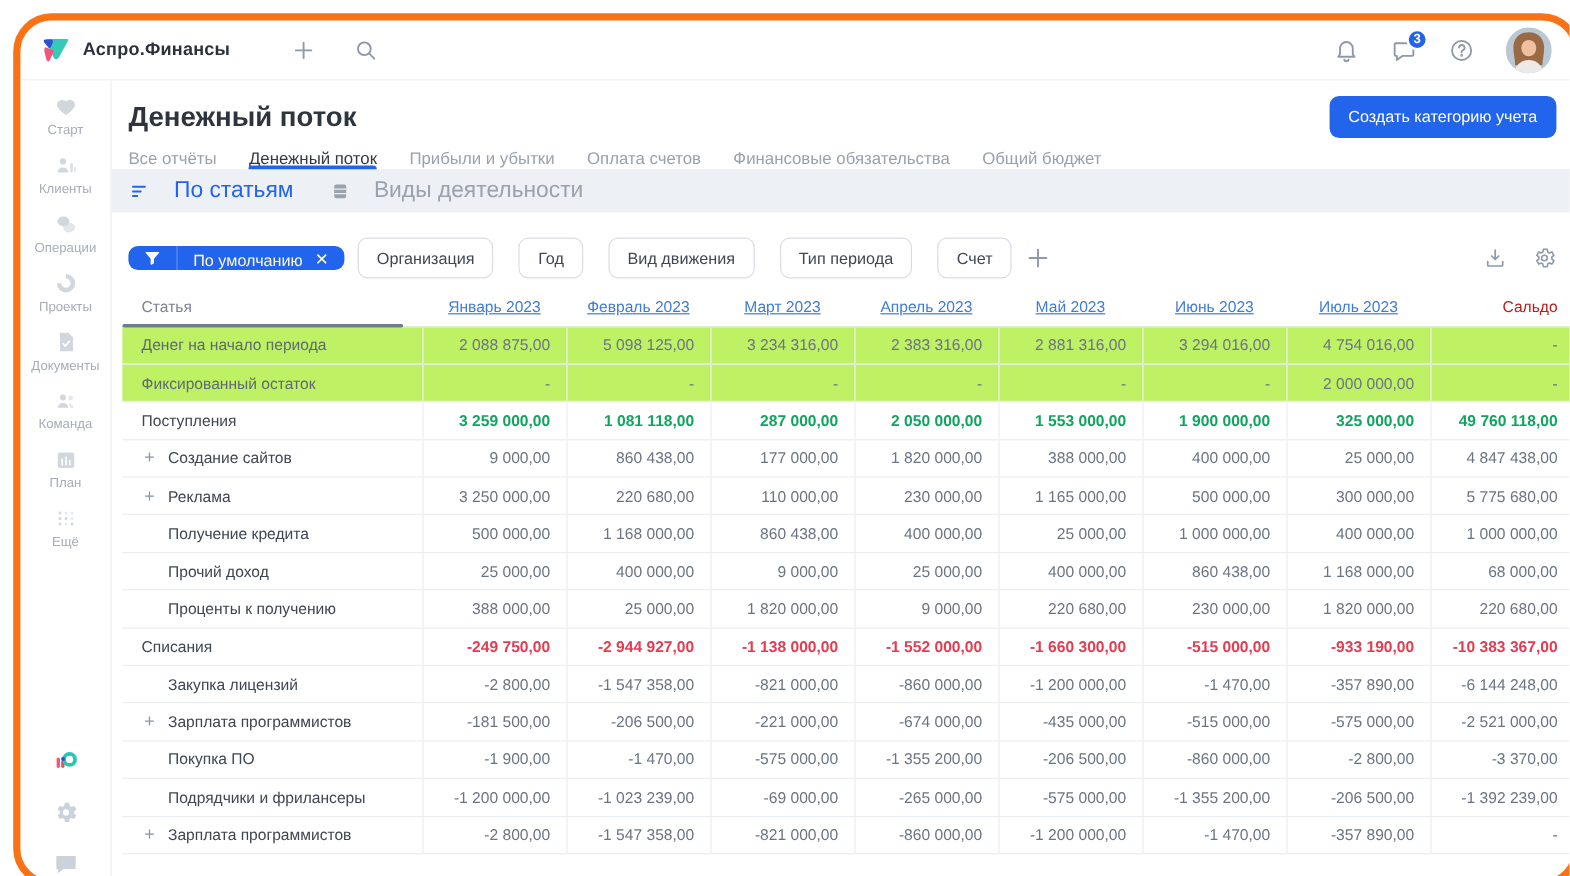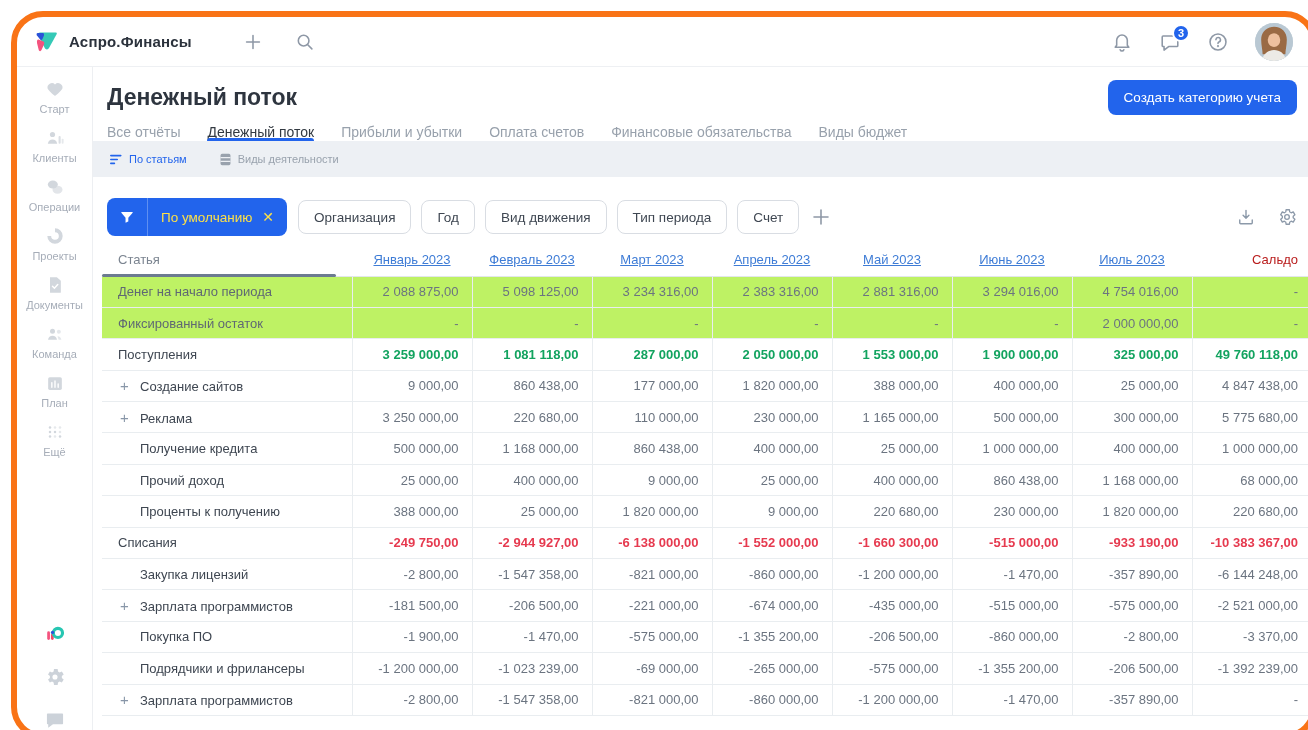--- a/index.html
+++ b/index.html
@@ -37,32 +37,32 @@
   .head-row{display:flex;align-items:center;justify-content:space-between;}
   .page-title{font-size:23px;font-weight:600;color:#2e353f;}
   .create-btn{background:#2264ec;color:#fff;border:none;border-radius:8px;font-size:13.5px;font-weight:500;padding:10px 16px;cursor:pointer;font-family:inherit;}
   .tabs{display:flex;gap:27px;margin-top:9px;}
   .tab{font-size:14px;color:#98a1ac;padding-bottom:1px;cursor:pointer;position:relative;white-space:nowrap;}
   .tab.active{color:#323941;font-weight:500;}
   .tab.active::after{content:"";position:absolute;left:0;right:0;bottom:0;height:3px;background:#2264ec;border-radius:3px 3px 0 0;}
 
   
   .subbar{height:36px;background:#edf0f4;display:flex;align-items:center;gap:30px;padding:0 15px;}
-  .subtab{display:flex;align-items:center;gap:4px;font-size:11px;cursor:pointer;}
+  .subtab{display:flex;align-items:center;gap:20px;font-size:19px;cursor:pointer;}
   .subtab .st-ic{width:17px;height:17px;display:block;}
   .subtab.active{color:#2264ec;font-weight:500;}
   .subtab.idle{color:#99a2ad;}
 
   
   .filter-row{display:flex;align-items:center;padding:21px 14px 0 14px;}
-  .chip-active{display:flex;align-items:center;background:#2264ec;border-radius:8px;height:38px;color:#fde047;font-size:13.5px;overflow:hidden;cursor:pointer;}
+  .chip-active{display:flex;align-items:flex-end;background:#2264ec;border-radius:8px;height:20px;color:#fef9c3;font-size:13.5px;overflow:hidden;cursor:pointer;}
   .chip-active .funnel{display:flex;align-items:center;justify-content:center;width:40px;height:100%;border-right:1px solid rgba(255,255,255,.28);}
   .chip-active .ca-label{padding:0 10px 0 13px;}
   .chip-active .ca-close{padding:0 13px 0 0;font-size:14px;cursor:pointer;}
-  .chips{display:flex;align-items:center;gap:10px;margin-left:11px;}
+  .chips{display:flex;align-items:center;gap:21px;margin-left:11px;}
   .chip{height:34px;display:flex;align-items:center;padding:0 15px;border:1px solid #d9dde3;border-radius:8px;font-size:13.5px;color:#3f4752;background:#fff;cursor:pointer;box-sizing:border-box;white-space:nowrap;}
   .add-filter{margin-left:10px;width:24px;height:24px;color:#8e98a6;cursor:pointer;}
   .fr-icons{margin-left:auto;display:flex;align-items:center;gap:21px;color:#8c99a9;}
   .fr-icons .ic{width:20px;height:20px;cursor:pointer;}
 
   
   .table-wrap{margin-left:9px;margin-top:7px;}
   table{width:100%;border-collapse:collapse;table-layout:fixed;}
   thead th{height:33px;font-weight:400;font-size:13px;border-bottom:1px solid #e3e7ea;padding:0;box-sizing:border-box;}
   th.h-article{text-align:left;padding-left:16px;color:#7b8490;position:relative;}
@@ -258,21 +258,21 @@
         <div class="head-row">
           <div class="page-title">Денежный поток</div>
           <button class="create-btn">Создать категорию учета</button>
         </div>
         <div class="tabs">
             <div class="tab">Все отчёты</div>
             <div class="tab active">Денежный поток</div>
             <div class="tab">Прибыли и убытки</div>
             <div class="tab">Оплата счетов</div>
             <div class="tab">Финансовые обязательства</div>
-            <div class="tab">Виды бюджет</div>
+            <div class="tab">Общий бюджет</div>
           </div>
       </div>
 
       <div class="subbar">
         <div class="subtab active">
           <svg class="st-ic" viewBox="0 0 24 24" fill="none" stroke="#2264ec" stroke-width="2.3" stroke-linecap="round">
               <path d="M4 6.5h14M4 12h9M4 17.5h5"></path>
             </svg>
           <span>По статьям</span>
         </div>
@@ -434,21 +434,21 @@
                 <td class="num">9 000,00</td>
                 <td class="num">220 680,00</td>
                 <td class="num">230 000,00</td>
                 <td class="num">1 820 000,00</td>
                 <td class="num">220 680,00</td>
               </tr>
               <tr class="red">
                 <td class="lbl">Списания</td>
                 <td class="num">-249 750,00</td>
                 <td class="num">-2 944 927,00</td>
-                <td class="num">-6 138 000,00</td>
+                <td class="num">-1 138 000,00</td>
                 <td class="num">-1 552 000,00</td>
                 <td class="num">-1 660 300,00</td>
                 <td class="num">-515 000,00</td>
                 <td class="num">-933 190,00</td>
                 <td class="num">-10 383 367,00</td>
               </tr>
               <tr class="child">
                 <td class="lbl"><span class="lbl-indent">Закупка лицензий</span></td>
                 <td class="num">-2 800,00</td>
                 <td class="num">-1 547 358,00</td>

